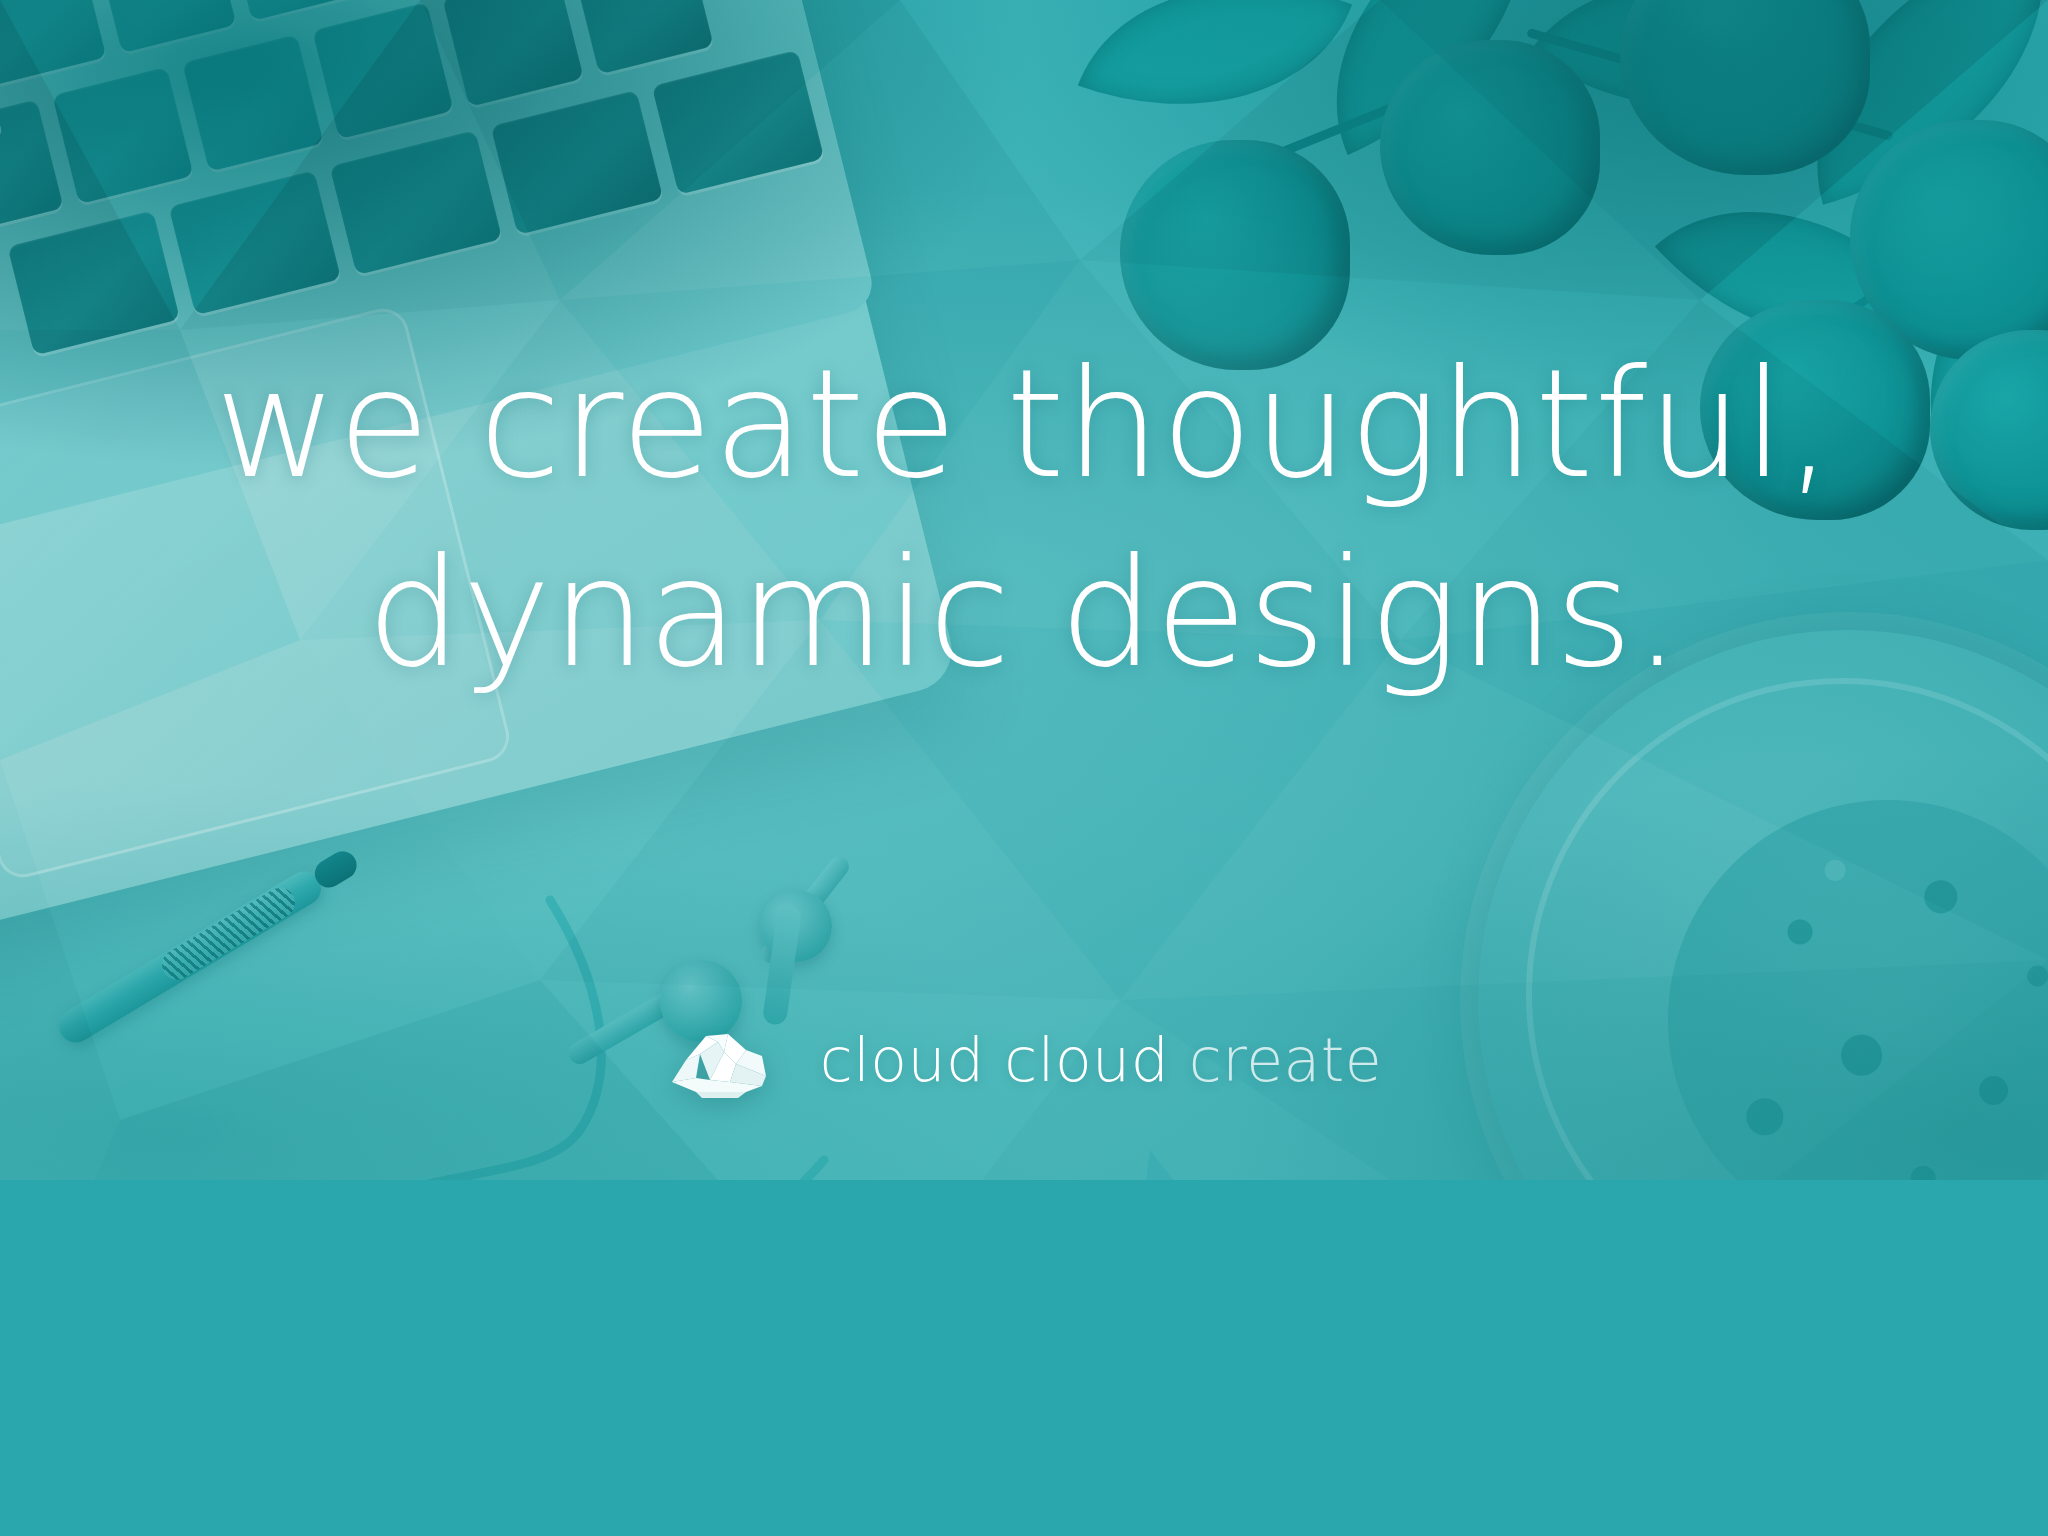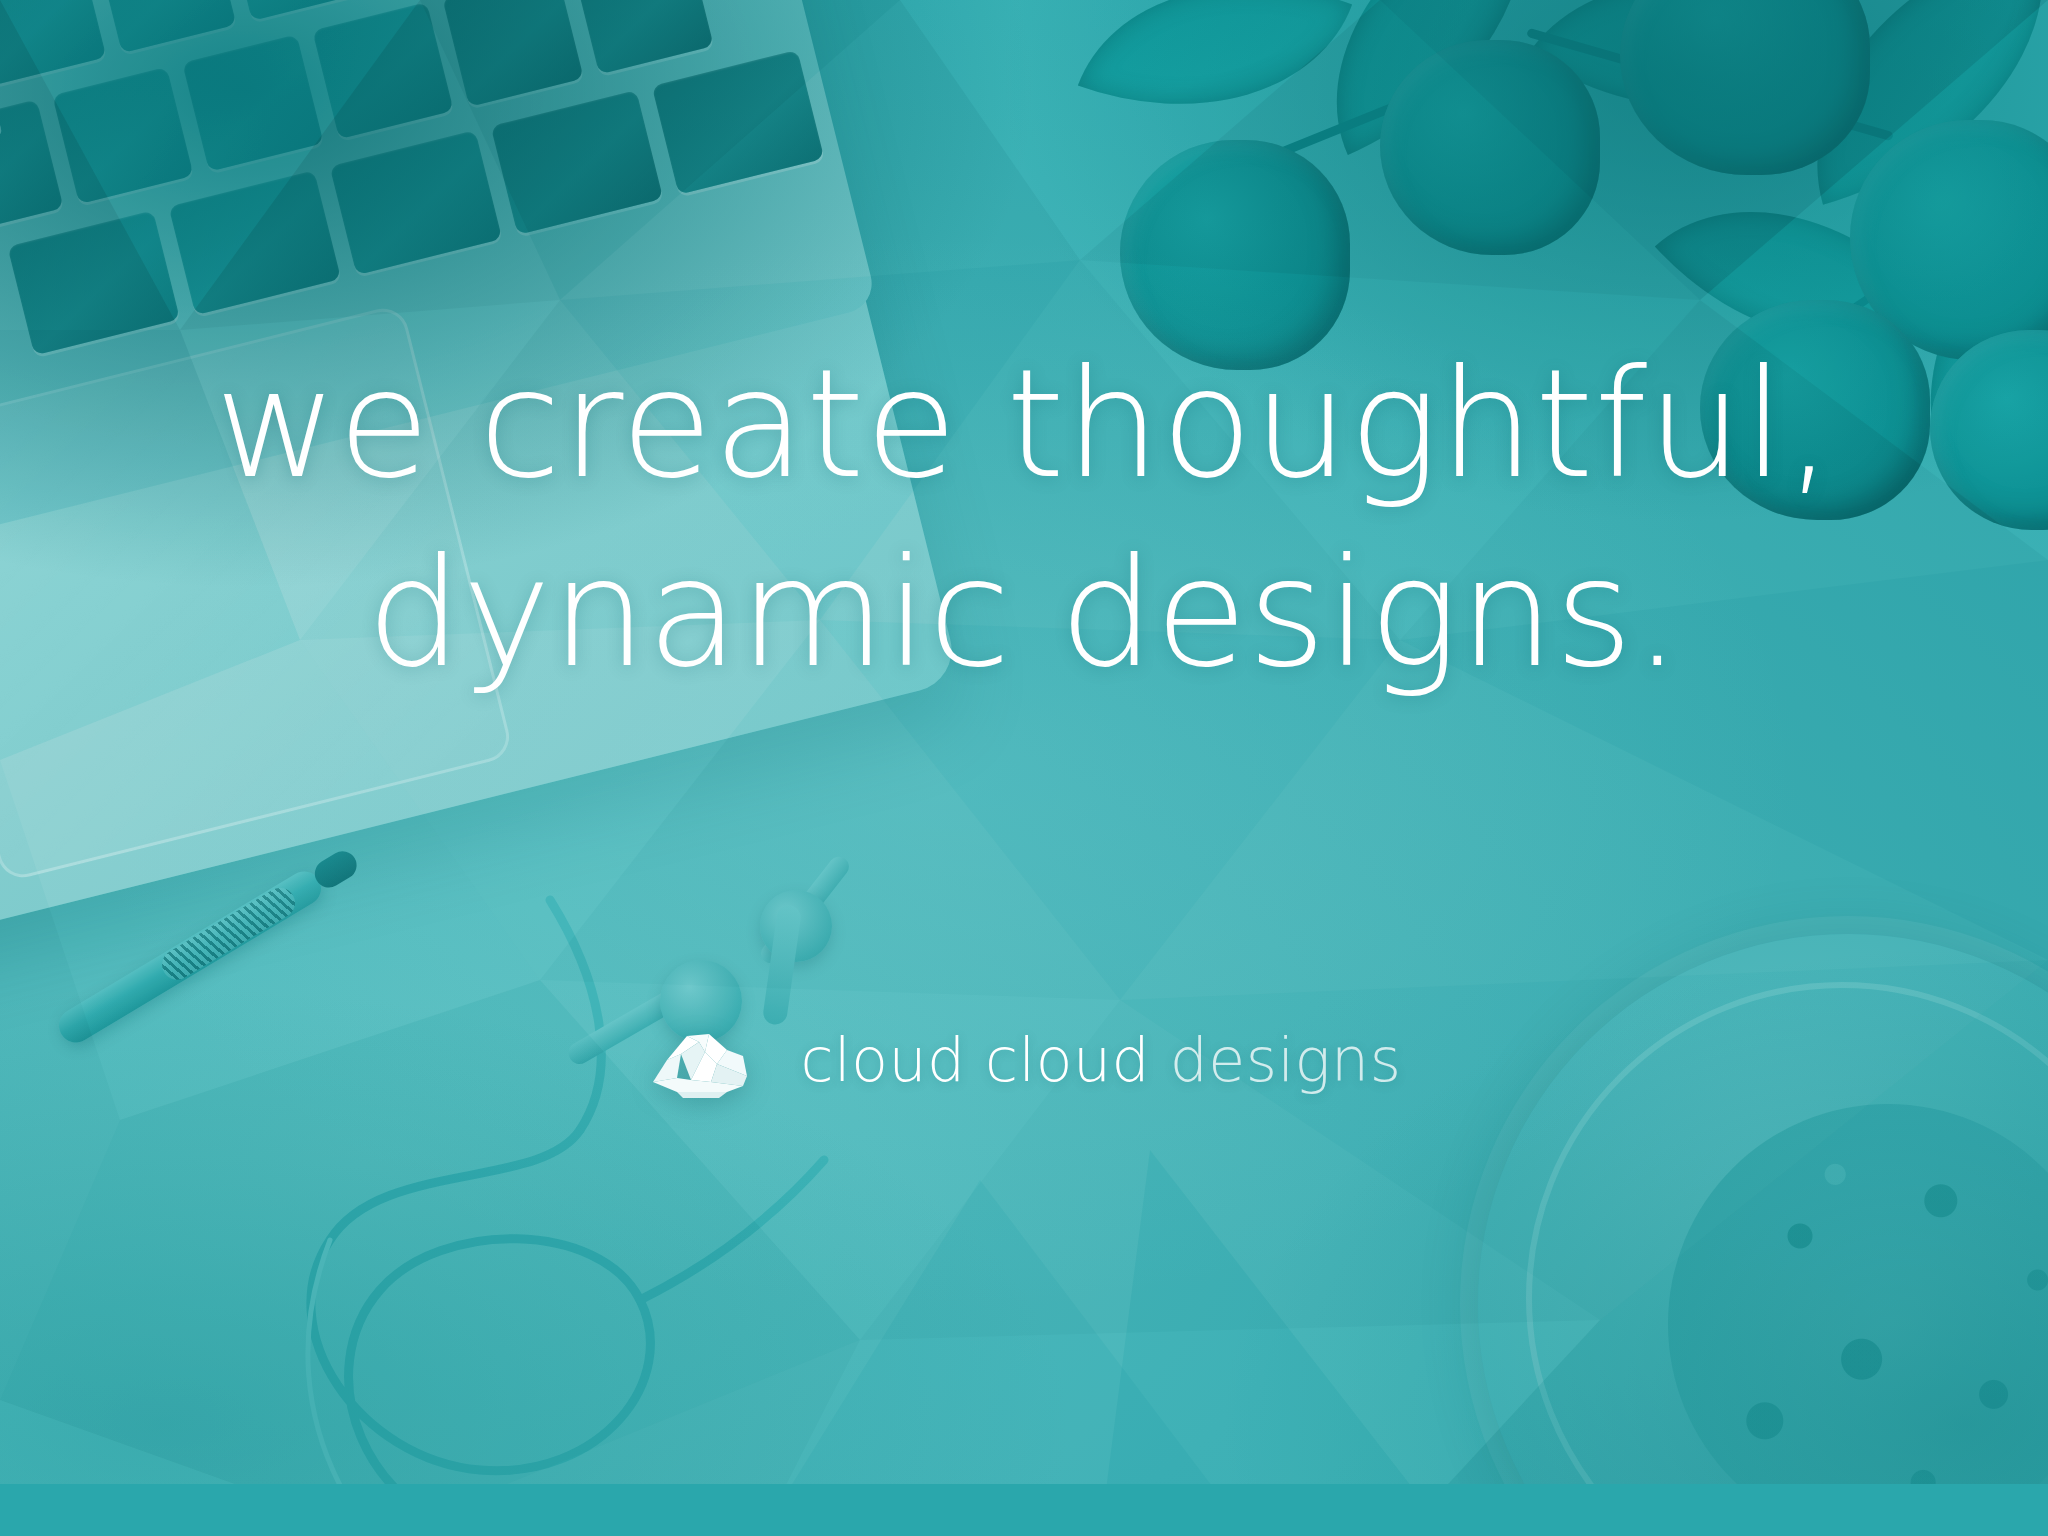--- a/index.html
+++ b/index.html
@@ -1,20 +1,20 @@
 <!DOCTYPE html>
 <html><head>
 <meta charset="utf-8">
 <style>
   html,body{margin:0;padding:0;background:#2aa7ac;}
   body{font-family:"Liberation Sans",sans-serif;}
 
   #stage{
     position:relative;
-    width:2048px;height:1484px;
+    width:2048px;height:1180px;
     overflow:hidden;
     background:#3b82f6;
   }
 
   
   .layer{position:absolute;inset:0;}
 
   #base-wash{
     background:
       radial-gradient(120% 90% at 18% 78%, #57bcbe 0%, #45b2b6 40%, #2fa6ab 100%),
@@ -315,18 +315,18 @@
         <polygon points="40,16 62,14 58,32 52,22" fill="#f7fcfc"></polygon>
         <polygon points="52,22 58,32 44,60 34,34" fill="#e6f4f5"></polygon>
         <polygon points="62,14 80,30 70,44 58,32" fill="#ffffff"></polygon>
         <polygon points="80,30 96,36 100,56 70,44" fill="#f2fafb"></polygon>
         <polygon points="58,32 70,44 64,62 44,60" fill="#ffffff"></polygon>
         <polygon points="70,44 100,56 96,66 64,62" fill="#e3f2f3"></polygon>
         <polygon points="6,62 30,58 44,60 64,62 96,66 80,72 30,72" fill="#f4fbfb"></polygon>
         <polygon points="30,72 80,72 72,78 36,78" fill="#dff0f1"></polygon>
       </svg>
       <div id="wordmark">
-        <span id="wm-primary">cloud cloud</span><span>&nbsp;</span><span id="wm-secondary">designs</span>
+        <span id="wm-primary">cloud cloud</span><span>&nbsp;</span><span id="wm-secondary">create</span>
       </div>
     </div>
 
   </div>
 </div>
 
 </body></html>

